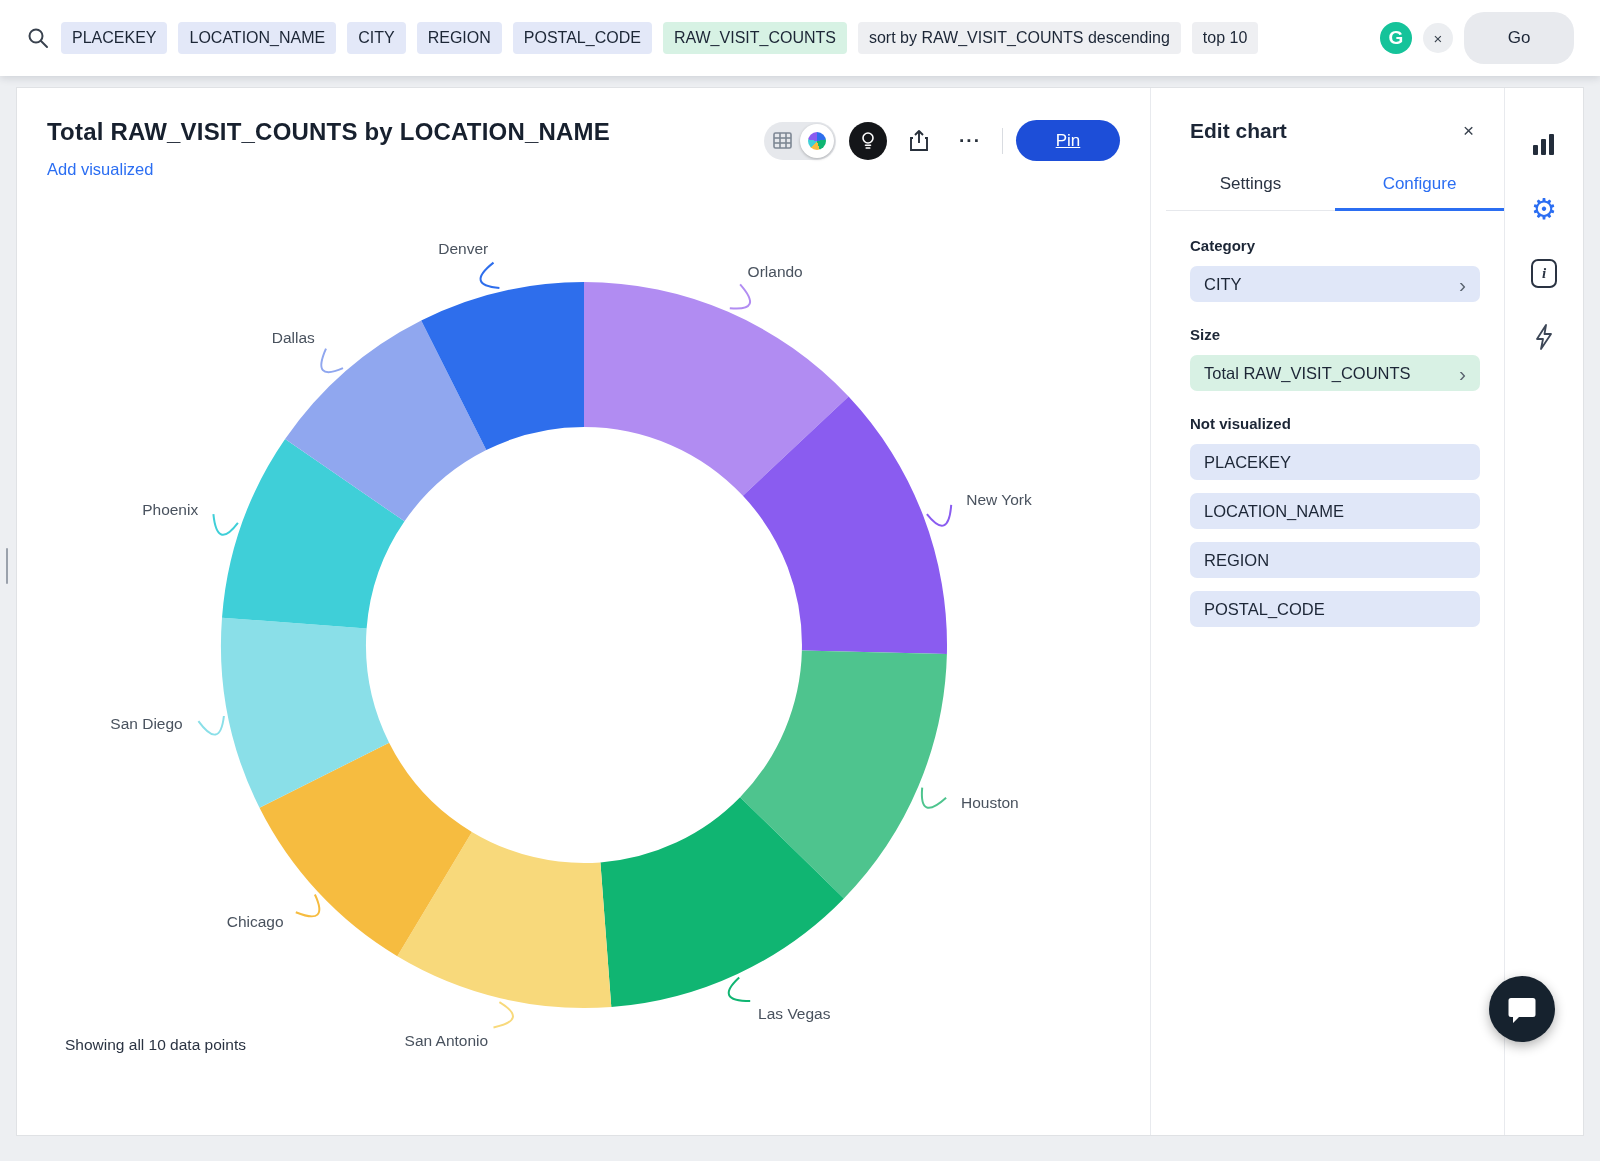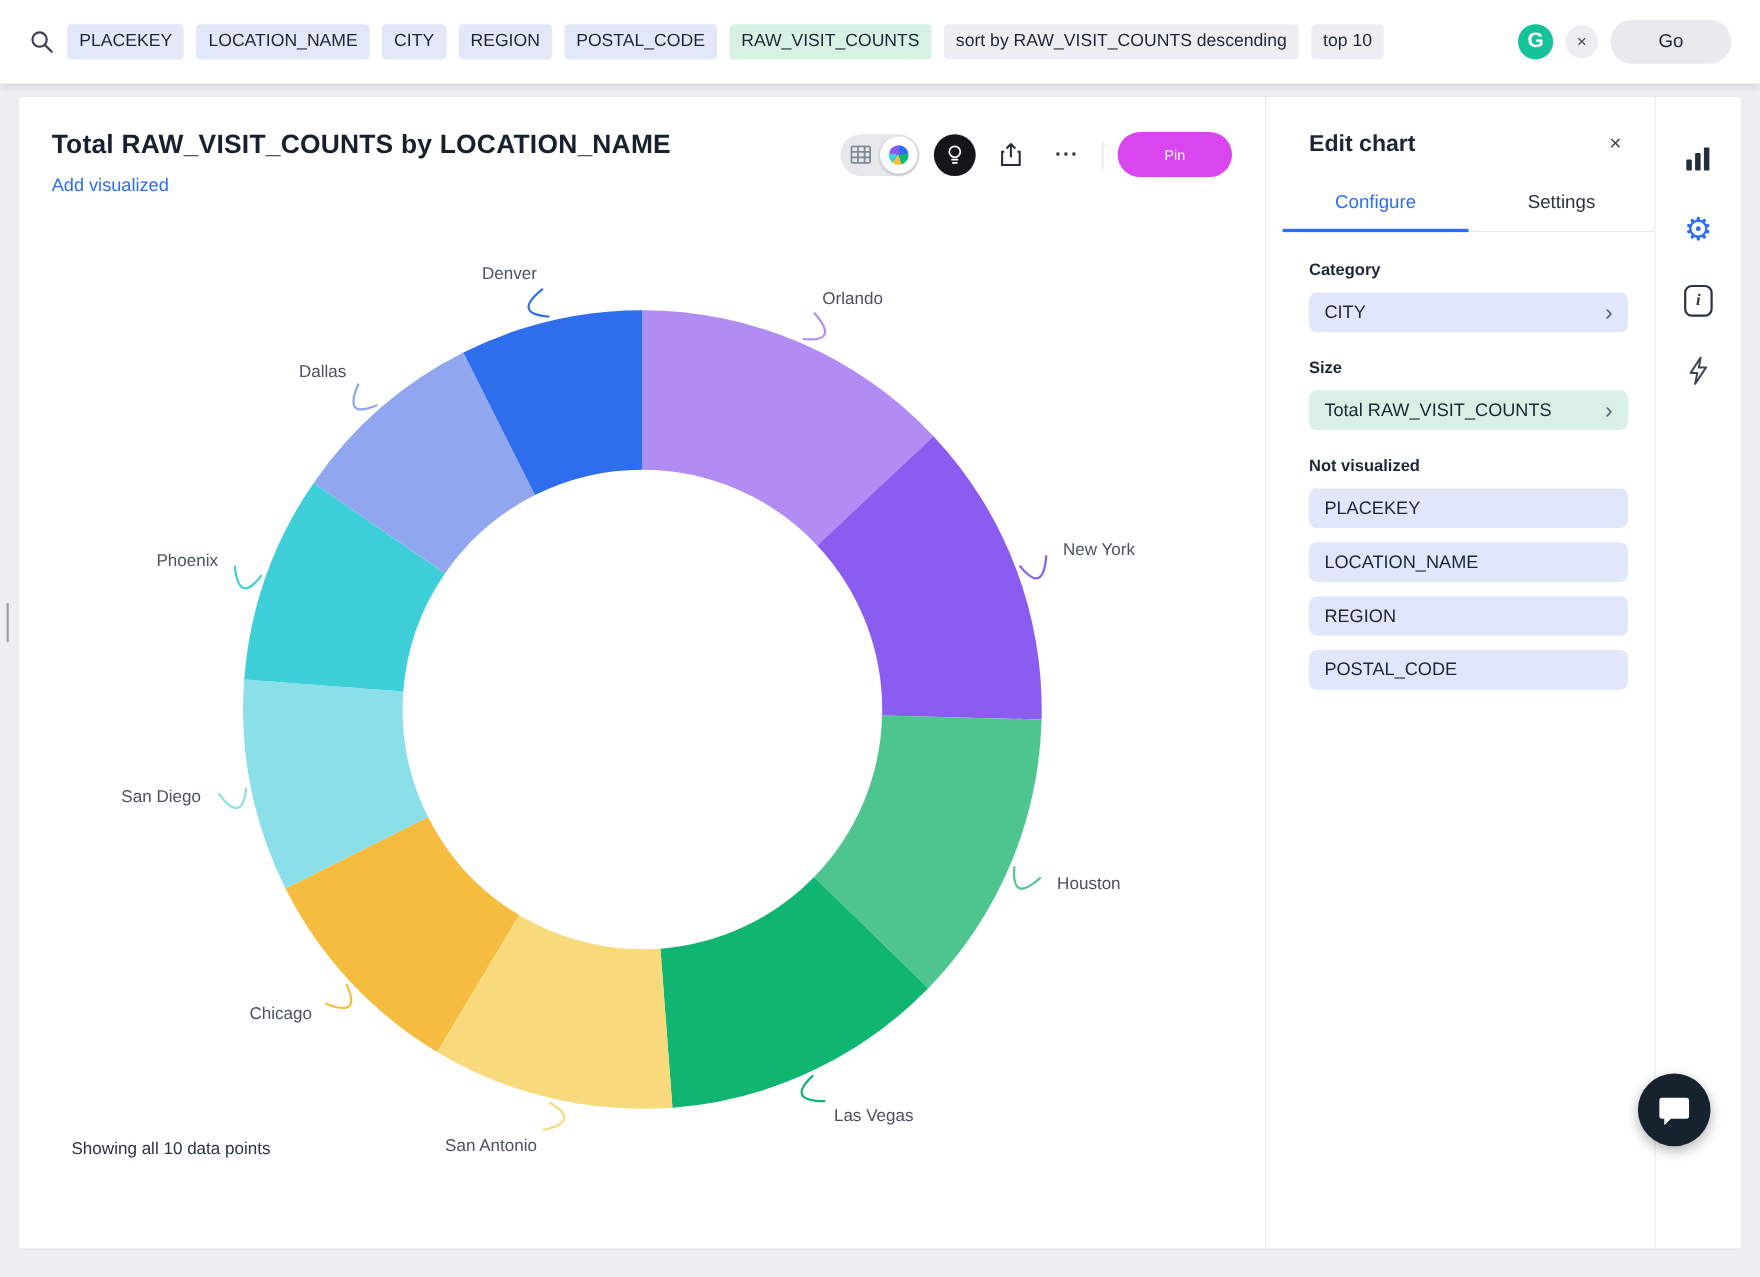--- a/index.html
+++ b/index.html
@@ -18,21 +18,21 @@
   }
   .search-icon{ flex:none; width:24px; height:24px; display:flex; align-items:center; justify-content:center; }
   .token{ padding:7px 11px; border-radius:4px; font-size:16px; white-space:nowrap; cursor:default; }
   .token-attribute{ background:#e3e8f8; }
   .token-measure{ background:#d7f2e4; }
   .token-keyword{ background:#eeeff2;text-align:right; }
   .grammarly{ margin-left:auto; width:32px; height:32px; border-radius:50%; background:#15c39a;
     color:#fff; font-weight:bold; font-size:19px; display:flex; align-items:center; justify-content:center; }
   .clear-btn{ width:30px; height:30px; border-radius:50%; background:#eceef1; border:none;
     font-size:15px; color:#39424e; display:flex; align-items:center; justify-content:center; cursor:pointer; }
-  .go-btn{ width:110px; height:40px; border-radius:20px; background:#e8eaee; border:none;
+  .go-btn{ width:110px; height:52px; border-radius:20px; background:#e8eaee; border:none;
     font-size:17px; color:#1c2636; cursor:pointer; font-family:inherit; }
 
   
   .card{
     position:absolute; left:17px; top:88px; width:1566px; height:1047px;
     background:#ffffff; display:flex; box-shadow:0 0 0 1px rgba(0,0,0,.05);
   }
   .chart-pane{ position:relative; width:1133px; flex:none;padding-left:24px; }
   .chart-title{ position:absolute; left:30px; top:30px; font-size:24px; font-weight:700; color:#17202e; z-index:2; letter-spacing:.2px; }
   .add-desc{ position:absolute; left:30px; top:72px; font-size:16.5px; color:#2b6ef2; z-index:2; cursor:pointer; text-decoration:none; }
@@ -42,22 +42,22 @@
   .viz-toggle .pie-half{ width:34px; height:34px; margin-right:2px; border-radius:50%; background:#fff;
     box-shadow:0 1px 3px rgba(0,0,0,.25); display:flex; align-items:center; justify-content:center; cursor:pointer; }
   .pie-glyph{ width:18px; height:18px; border-radius:50%;
     background:conic-gradient(#2e6eec 0 22%, #10b572 22% 45%, #f6bc40 45% 62%, #3fcfd8 62% 78%, #8a5cf0 78% 100%); }
   .bulb-btn{ width:38px; height:38px; border-radius:50%; background:#141619; border:none;
     display:flex; align-items:center; justify-content:center; cursor:pointer; }
   .icon-btn{ width:38px; height:38px; border:none; background:transparent; display:flex;
     align-items:center; justify-content:center; cursor:pointer; color:#272f3a; }
   .more-btn{ font-size:19px; font-weight:700; letter-spacing:1px; color:#272f3a; }
   .tb-divider{ width:1px; height:26px; background:#d9dce1; }
-  .pin-btn{ width:104px; height:41px; border-radius:21px; background:#d946ef; color:#fff;
-    font-size:13px; border:none; cursor:pointer; font-family:inherit; }
+  .pin-btn{ width:104px; height:41px; border-radius:21px; background:#1d4ed8; color:#fff;
+    font-size:17px; border:none; cursor:pointer; font-family:inherit;text-decoration:underline; }
   #donut{ position:absolute; left:0; top:0; z-index:1; }
   .chart-note{ position:absolute; left:48px; top:948px; font-size:15.5px; color:#2a3342; z-index:2;text-align:center; }
 
   
   .edit-panel{ width:355px; flex:none; border-left:1px solid #e8eaee; border-right:1px solid #e8eaee;padding-left:15px; }
   .panel-header{ display:flex; align-items:center; justify-content:space-between; padding:30px 24px 20px; }
   .panel-title{ font-size:21px; font-weight:600; color:#1c2636; }
   .panel-close{ border:none; background:transparent; font-size:19px; color:#39424e; cursor:pointer; padding:2px 6px; }
   .tabs{ display:flex; border-bottom:1px solid #e6e8ec; }
   .tab{ flex:1; text-align:center; padding:10px 0 16px; font-size:17px; color:#2a3342; cursor:pointer; position:relative; }
@@ -190,22 +190,22 @@
 
     <div class="chart-note">Showing all 10 data points</div>
   </div>
 
   <div class="edit-panel">
     <div class="panel-header">
       <span class="panel-title">Edit chart</span>
       <button class="panel-close">×</button>
     </div>
     <div class="tabs">
+      <div class="tab">Settings</div>
       <div class="tab active">Configure</div>
-      <div class="tab">Settings</div>
     </div>
     <div class="panel-body">
       <div class="section-label">Category</div>
       <div class="field-chip field-attr">
         <span>CITY</span>
         <span class="chevron"></span>
       </div>
       <div class="section-label tight">Size</div>
       <div class="field-chip field-measure">
         <span>Total RAW_VISIT_COUNTS</span>

